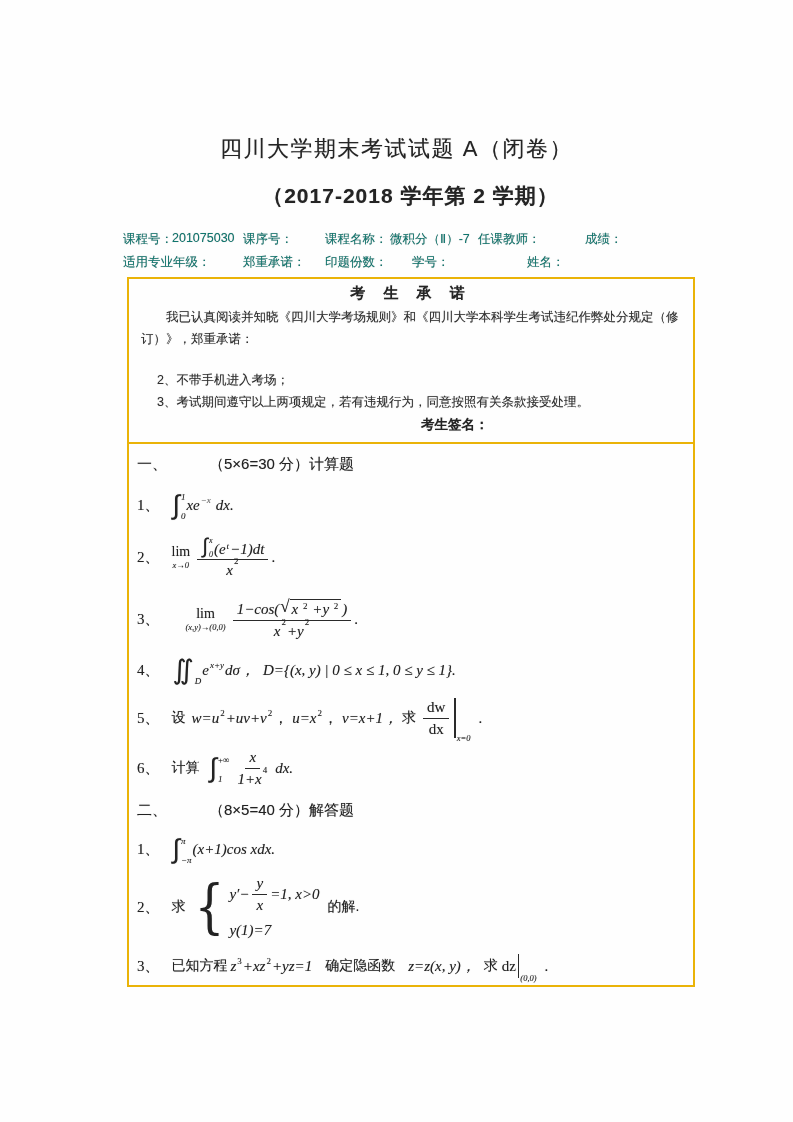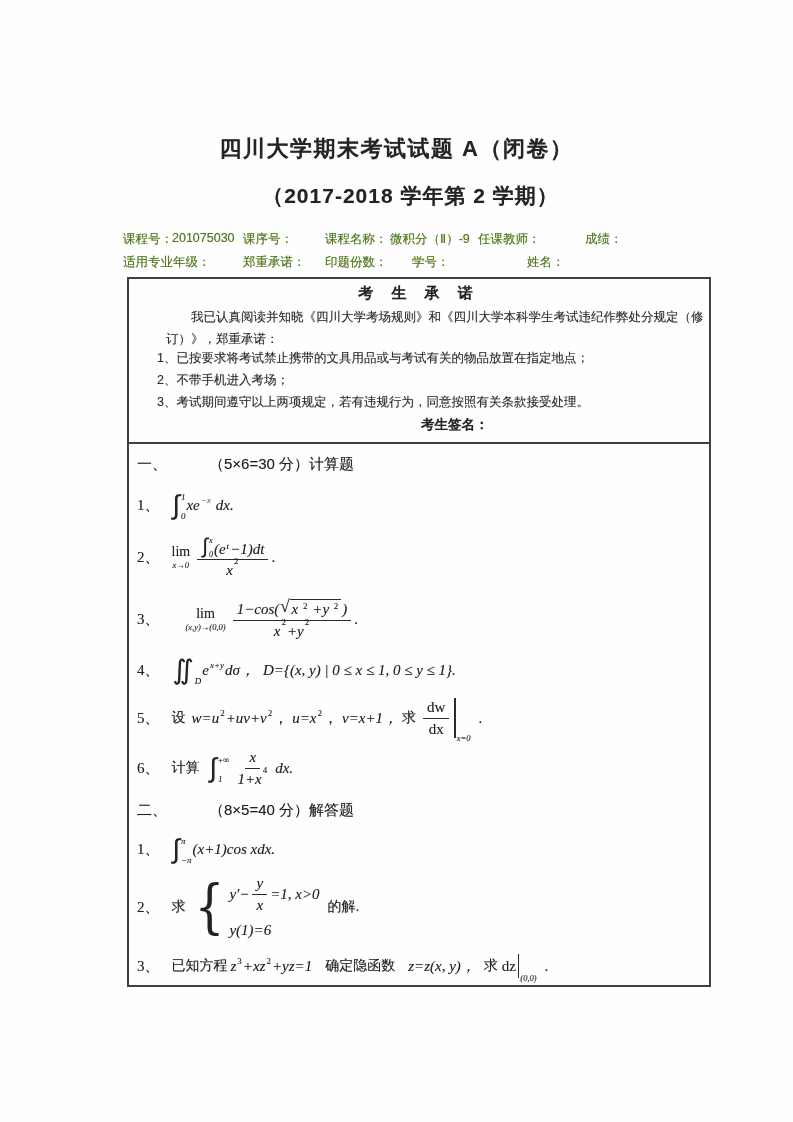--- a/index.html
+++ b/index.html
@@ -1,28 +1,28 @@
 <!DOCTYPE html>
 <html><head>
 <meta charset="utf-8">
 <style>
   html,body{margin:0;padding:0;}
   body{width:793px;height:1122px;position:relative;background:#fefefe;overflow:hidden;
        font-family:"Liberation Sans",sans-serif;color:#242424;
        text-shadow:0 0 0.8px rgba(60,60,60,.45);}
   .abs{position:absolute;}
-  .title{left:0;width:793px;top:134px;text-align:center;font-size:22px;font-weight:bold;letter-spacing:1.5px;}
+  .title{left:0;width:793px;top:134px;text-align:center;font-size:22px;font-weight:normal;letter-spacing:1.5px;}
   .subtitle{left:0;width:793px;top:182px;text-align:center;font-size:21px;font-weight:bold;letter-spacing:1px;margin-left:14px;}
-  .inforow{left:0;top:0;width:793px;height:20px;font-size:12.5px;color:#4d7c0f;}
+  .inforow{left:0;top:0;width:793px;height:20px;font-size:12.5px;color:#0f766e;}
   .inforow span{position:absolute;white-space:nowrap;}
-  .box{position:absolute;left:127px;width:564px;border:2px solid #404040;background:transparent;padding-left:16px;}
+  .box{position:absolute;left:127px;width:564px;border:2px solid #eab308;background:transparent;}
   #pledge{top:277px;height:163px;}
   #problems{top:442px;height:541px;}
   .pledge-title{left:0;width:100%;top:5px;text-align:center;font-size:15px;font-weight:bold;letter-spacing:7px;}
-  .pledge-intro{left:12px;width:544px;top:27px;font-size:12.5px;line-height:22px;text-indent:2em;color:#2e2e2e;margin-left:25px;}
+  .pledge-intro{left:12px;width:544px;top:27px;font-size:12.5px;line-height:22px;text-indent:2em;color:#2e2e2e;}
   .pledge-item{left:28px;font-size:12.5px;color:#2e2e2e;white-space:nowrap;}
   .pledge-sign{left:292px;top:137px;font-size:13.5px;font-weight:bold;}
   .prow{position:absolute;left:0;width:560px;display:flex;align-items:center;white-space:nowrap;
         padding-left:8px;font-family:"Liberation Serif",serif;font-size:15px;color:#222;}
   .cjk{font-family:"Liberation Sans",sans-serif;font-size:14px;}
   .sechead{font-size:15px;}
   .sechead .num{margin-right:42px;}
   .pno{margin-right:12px;font-size:15px;}
   .it{font-style:italic;}
   .rm{font-style:normal;}
@@ -55,36 +55,35 @@
 <body>
 
 <div class="abs title">四川大学期末考试试题 A（闭卷）</div>
 <div class="abs subtitle">（2017-2018 学年第 2 学期）</div>
 
 <div class="abs inforow" style="top:231px">
   <span style="left:123px">课程号：</span>
   <span style="left:172px">201075030</span>
   <span style="left:243px">课序号：</span>
   <span style="left:325px">课程名称：</span>
-  <span style="left:390px">微积分（Ⅱ）-9</span>
+  <span style="left:390px">微积分（Ⅱ）-7</span>
   <span style="left:478px">任课教师：</span>
   <span style="left:585px">成绩：</span>
 </div>
 <div class="abs inforow" style="top:254px">
   <span style="left:123px">适用专业年级：</span>
   <span style="left:243px">郑重承诺：</span>
   <span style="left:325px">印题份数：</span>
   <span style="left:412px">学号：</span>
   <span style="left:527px">姓名：</span>
 </div>
 
 <div class="box" id="pledge">
   <div class="abs pledge-title">考 生 承 诺</div>
   <div class="abs pledge-intro">我已认真阅读并知晓《四川大学考场规则》和《四川大学本科学生考试违纪作弊处分规定（修订）》，郑重承诺：</div>
-  <div class="abs pledge-item" style="top:71px">1、已按要求将考试禁止携带的文具用品或与考试有关的物品放置在指定地点；</div>
   <div class="abs pledge-item" style="top:93px">2、不带手机进入考场；</div>
   <div class="abs pledge-item" style="top:115px">3、考试期间遵守以上两项规定，若有违规行为，同意按照有关条款接受处理。</div>
   <div class="abs pledge-sign">考生签名：</div>
 </div>
 
 <div class="box" id="problems">
 
   <div class="prow sechead cjk" style="top:8px;height:24px">
     <span class="num">一、</span>
     <span>（5×6=30 分）计算题</span>
@@ -243,21 +242,21 @@
     <span class="brace">{</span>
     <span class="sys">
       <span style="display:inline-flex;align-items:center">
         <span class="it">y′−</span>
         <span class="frac">
           <span class="ft it">y</span>
           <span class="fb it">x</span>
         </span>
         <span class="it">=1, x&gt;0</span>
       </span>
-      <span class="it">y(1)=6</span>
+      <span class="it">y(1)=7</span>
     </span>
     <span class="cjk gap-l">的解.</span>
   </div>
 
   <div class="prow" style="top:504px;height:36px">
     <span class="pno">3、</span>
     <span class="cjk" style="margin-right:3px">已知方程</span>
     <span class="it">z</span>
     <span class="msup">3</span>
     <span class="it">+xz</span>

